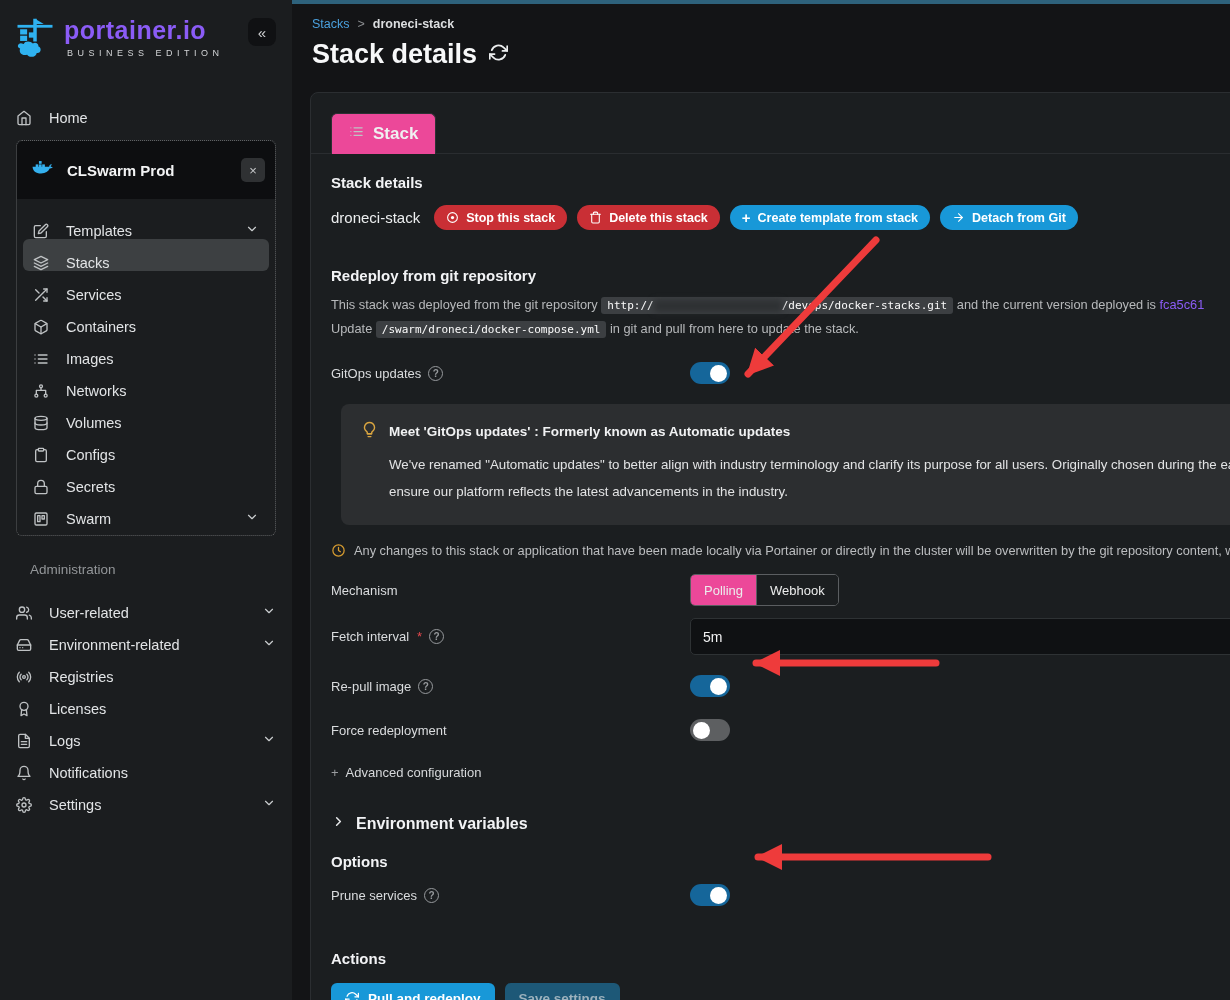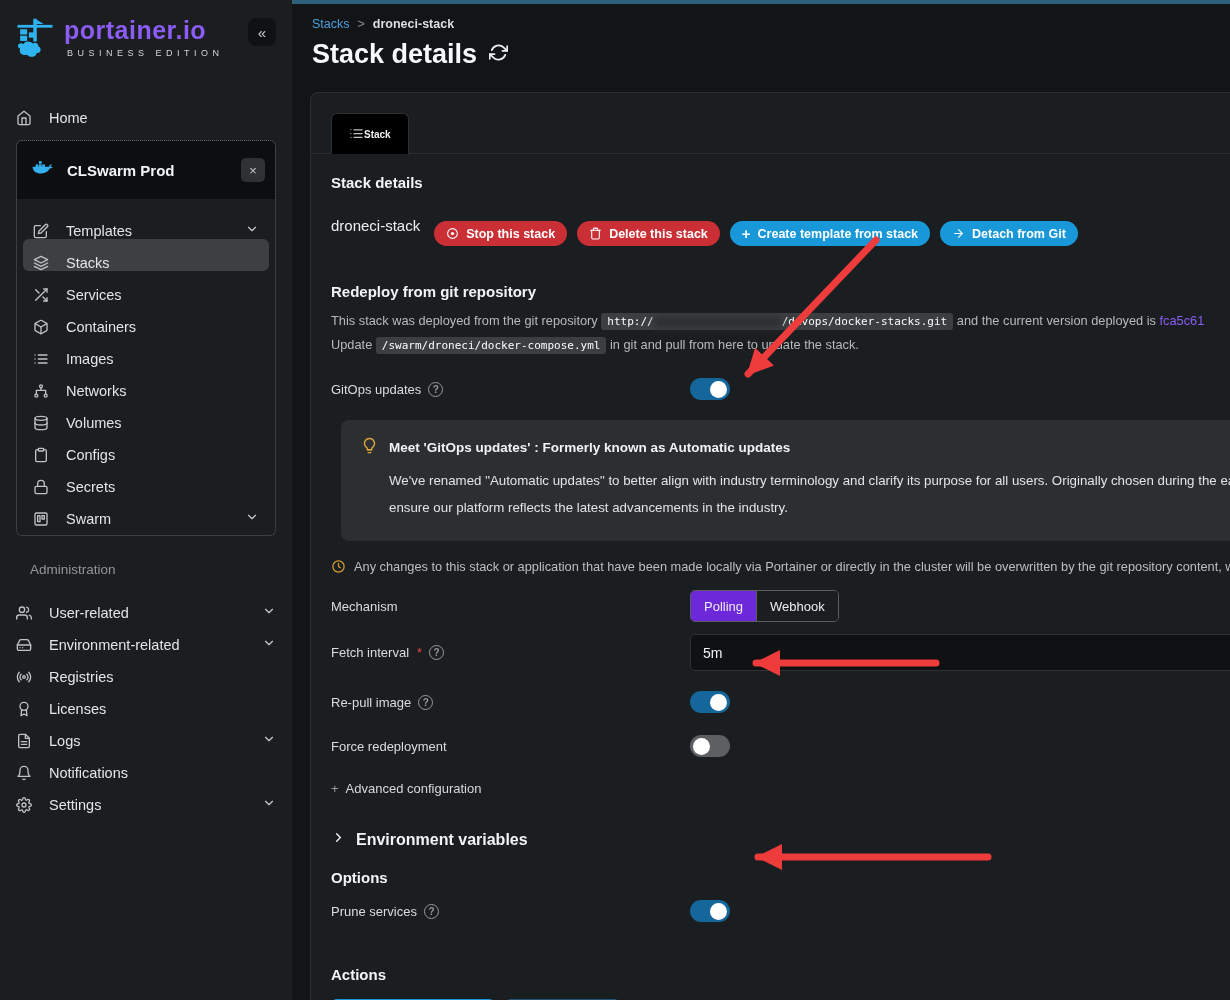--- a/index.html
+++ b/index.html
@@ -47,32 +47,32 @@
   .breadcrumb .bc-sep { color:#8b8e91; }
   .breadcrumb .bc-cur { color:#dcdee0; font-weight:700; }
   .page-title-row { padding:8px 0 0 20px; display:flex; align-items:center; gap:12px; }
   .page-title { font-size:27px; font-weight:700; color:#f7f8f9; }
   .refresh-icon svg { width:19px; height:19px; fill:none; stroke:#eceeef; stroke-width:2.2;
     stroke-linecap:round; stroke-linejoin:round; cursor:pointer; }
 
   .card { margin:22px 0 0 18px; width:1200px; background:#1b1e20;
     border:1px solid #2b2e31; border-radius:8px; }
   .tabs { padding:20px 0 0 20px; border-bottom:1px solid #2a2d30; display:flex; }
-  .tab { height:41px; padding:0 17px; background:#000000; border:1px solid #2d3033; border-bottom:none;
-    border-radius:6px 6px 0 0; display:flex; gap:0; align-items:center; font-weight:700;
-    font-size:10px; color:#eff0f1; margin-bottom:-1px; cursor:pointer; }
+  .tab { height:41px; padding:0 17px; background:#ec4899; border:1px solid #2d3033; border-bottom:none;
+    border-radius:6px 6px 0 0; display:flex; gap:9px; align-items:center; font-weight:700;
+    font-size:17px; color:#eff0f1; margin-bottom:-1px; cursor:pointer; }
   .tab .icon svg { width:15px; height:15px; }
 
   .card-body { padding:20px 20px 28px 20px; }
   h2.sec { font-size:15px; font-weight:700; color:#f2f3f5; }
 
   .name-row { display:flex; align-items:center; gap:10px; margin-top:14px; }
   .stack-name { font-size:15px; color:#eceeef; margin-right:4px; }
   .btn-sm { height:25px; border-radius:14px; padding:0 12px; font-size:12.5px; font-weight:600;
-    color:#fff; display:inline-flex; align-items:center; gap:7px; cursor:pointer; border:none;margin-top:16px; }
+    color:#fff; display:inline-flex; align-items:center; gap:7px; cursor:pointer; border:none; }
   .btn-sm svg { width:13px; height:13px; fill:none; stroke:#fff; stroke-width:2;
     stroke-linecap:round; stroke-linejoin:round; }
   .btn-danger { background:#c92f35; }
   .btn-primary { background:#1898d8; }
 
   .git-h { margin-top:37px; }
   .git-p { margin-top:13px; font-size:12.8px; color:#b7b9bb; white-space:nowrap; }
   .git-p .code { background:#3c3f42; color:#fbfbfb; font-family:"DejaVu Sans Mono", monospace;
     font-size:11px; padding:2px 6px; border-radius:3px; }
   .redact { display:inline-block; width:128px; height:12px; background:#2e3133;
@@ -100,21 +100,21 @@
 
   .warn-row { margin-top:18px; display:flex; align-items:center; gap:8px; font-size:12.8px;
     color:#bcbec0; white-space:nowrap; }
   .warn-row svg { width:15px; height:15px; flex:none; fill:none; stroke:#d79c30; stroke-width:2;
     stroke-linecap:round; stroke-linejoin:round; }
 
   .mech { display:inline-flex; border:1px solid #5b5e61; border-radius:5px; overflow:hidden; }
   .mech-btn { height:30px; padding:0 13px; font-size:13px; color:#eceded; background:#1b1e20;
     display:flex; align-items:center; cursor:pointer; }
   .mech-btn + .mech-btn { border-left:1px solid #5b5e61; }
-  .mech-btn.selected { background:#6d28d9;text-align:center; }
+  .mech-btn.selected { background:#ec4899;text-align:center; }
 
   .text-input { width:560px; height:37px; background:#0f1113; border:1px solid #2e3234;
     border-radius:5px; color:#f2f3f4; font-size:14px; padding:0 12px; font-family:"Liberation Sans", sans-serif; }
 
   .adv-link { margin-top:22px; font-size:13px; color:#d6d8da; cursor:pointer; display:flex; gap:7px; }
   .adv-plus { color:#9a9da0; }
 
   .envvars-row { margin-top:34px; display:flex; align-items:center; gap:10px; font-size:16px;
     font-weight:700; color:#f2f3f5; cursor:pointer; }
   .envvars-row .chevr svg { width:15px; height:15px; fill:none; stroke:#e8eaeb; stroke-width:2.4;

